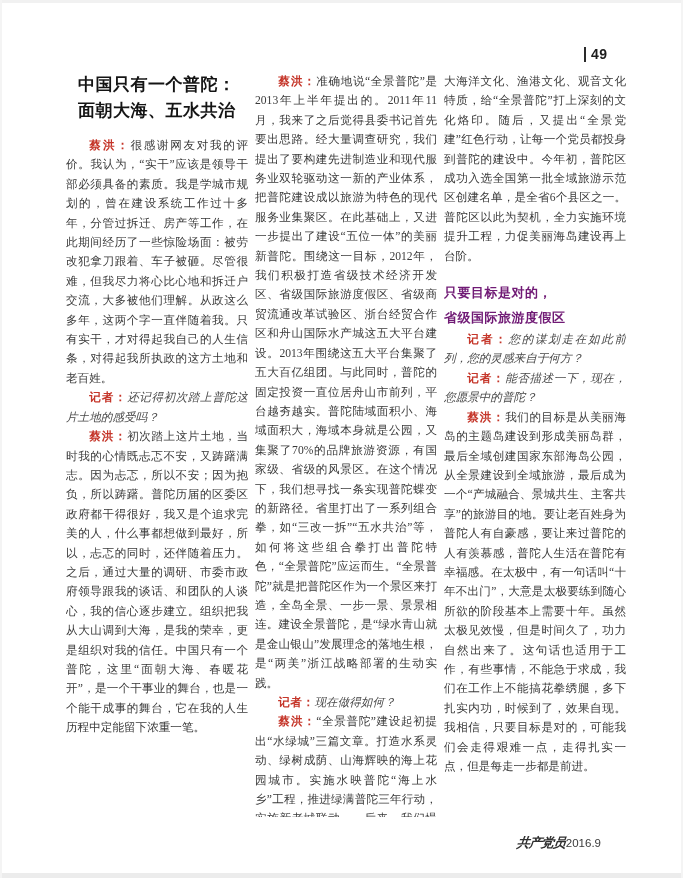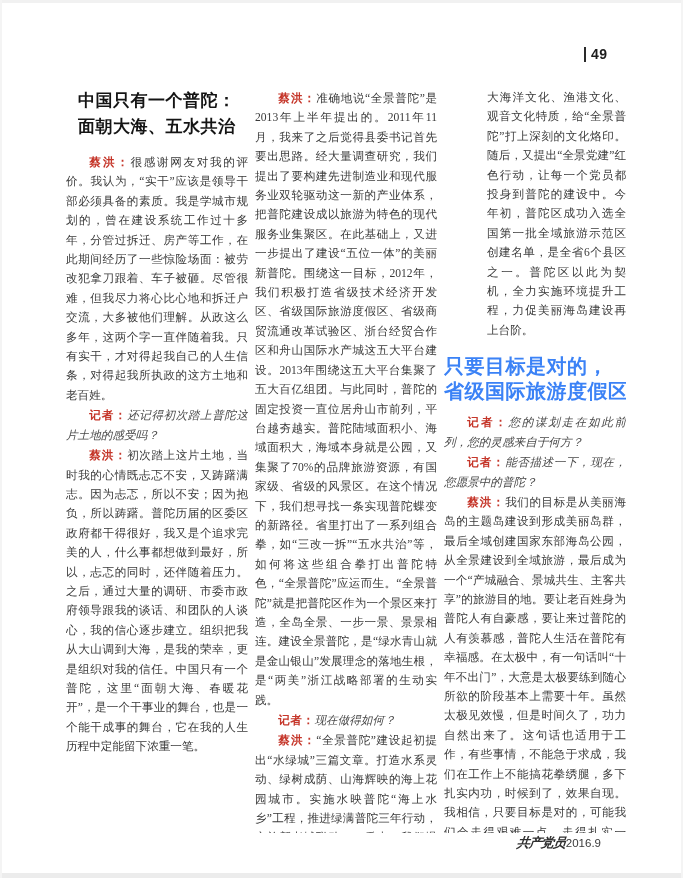--- a/index.html
+++ b/index.html
@@ -15,47 +15,47 @@
   .edge-right{position:absolute;top:0;right:0;width:2px;height:878px;background:#f4f4f4;}
 
   .page-number-block{
     position:absolute;top:46px;left:584px;display:flex;align-items:center;gap:5px;
     font-family:"Liberation Sans","DejaVu Sans",sans-serif;
   }
   .page-number-rule{width:2px;height:15px;background:#2a2a2a;}
   .page-number{font-size:14px;font-weight:bold;color:#1c1c1c;letter-spacing:0.5px;}
 
   .content{
-    position:absolute;left:66px;top:88px;width:560px;height:745px;
+    position:absolute;left:66px;top:72px;width:560px;height:745px;
     display:flex;gap:7px;
   }
   .col{flex:1 1 0;overflow:hidden;}
 
   .headline{
     font-family:"Liberation Sans","DejaVu Sans",sans-serif;
     font-weight:bold;color:#141414;font-size:17px;line-height:26px;
     margin:0 0 12px 0;padding-left:12px;letter-spacing:0.5px;
   }
   .section-heading{
     font-family:"Liberation Sans","DejaVu Sans",sans-serif;
-    font-weight:bold;color:#3b82f6;font-size:20px;line-height:25px;
-    margin:14px 0 8px 0;letter-spacing:0.5px;
+    font-weight:bold;color:#701a75;font-size:13px;line-height:25px;
+    margin:14px 0 0 0;letter-spacing:0.5px;
   }
   .headline div,.section-heading div{white-space:nowrap;}
 
   p.qa{
     margin:0;font-size:11.6px;line-height:19.4px;
     text-align:justify;text-indent:2em;
   }
-  p.qa.cont{text-indent:0;margin-left:43px;}
+  p.qa.cont{text-indent:0;}
   p.q{font-style:italic;color:#4a4a4a;}
   p.a{font-style:normal;color:#3a3a3a;}
   .label{
     color:#c5362a;font-weight:bold;font-style:normal;
-    font-family:Liberation Sans, sans-serif;
+    font-family:Liberation Mono, monospace;
     font-size:11.6px;letter-spacing:0.5px;
   }
 
   .magazine-footer{
     position:absolute;right:82px;bottom:26px;display:flex;align-items:baseline;gap:1px;
     color:#2f2f2f;
   }
   .magazine-logo{
     font-style:italic;font-weight:bold;font-size:13px;letter-spacing:-1px;
     font-family:"Liberation Serif","DejaVu Serif",serif;

